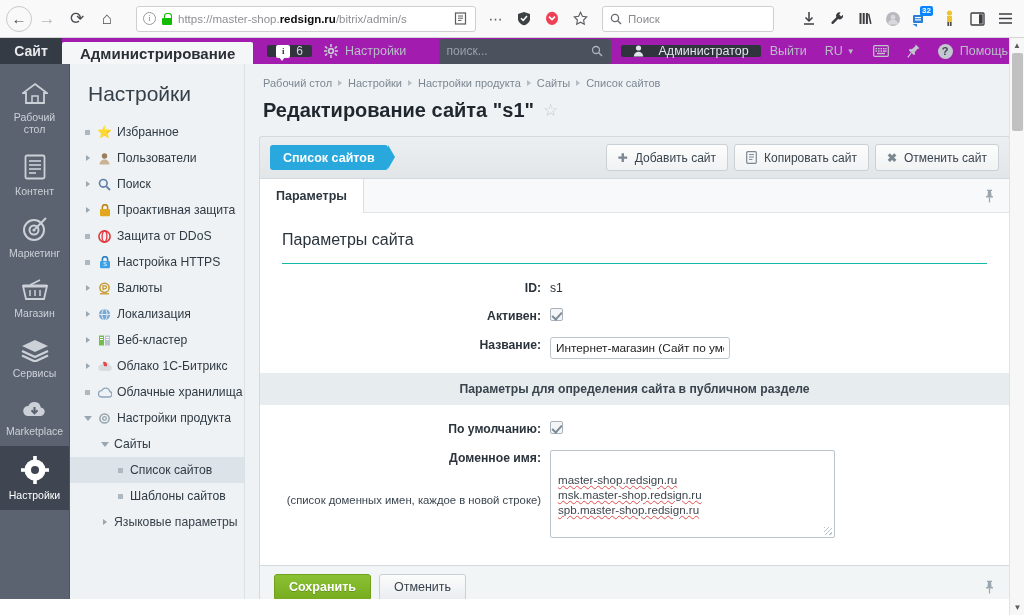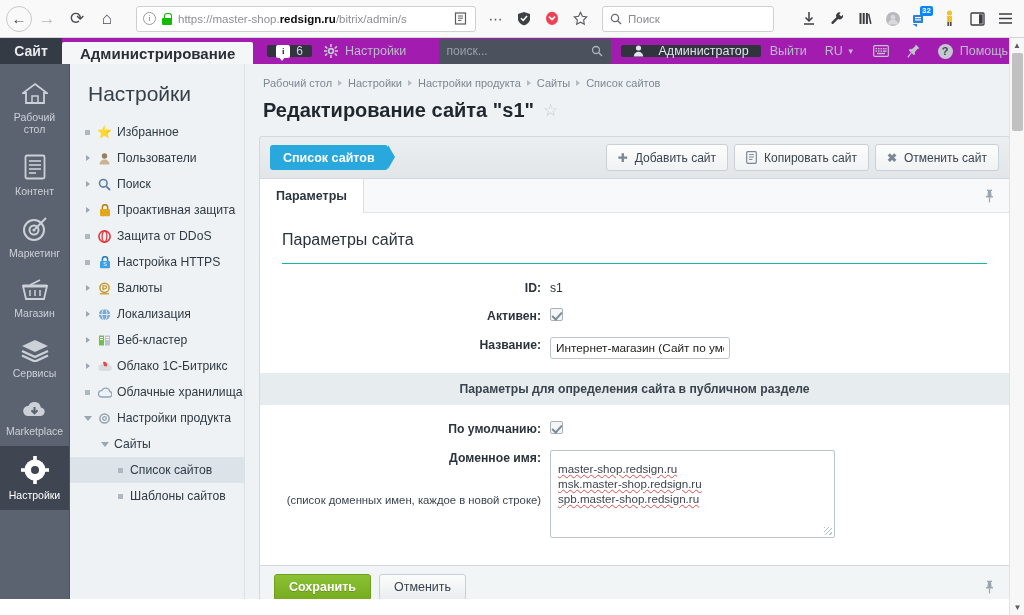--- a/index.html
+++ b/index.html
@@ -234,21 +234,21 @@
     width: 180px; height: 22px; border: 1px solid #bdc5cc; border-radius: 3px;
     font-size: 11.8px; color: #222; padding: 0 5px; background: #fff;
     font-family: "Liberation Sans", sans-serif;
   }
   .secthead {
     background: #e7ecef; text-align: center; font-size: 12.2px; font-weight: bold;
     color: #3a444e; padding: 9px 0; margin: 14px -22px 16px;
   }
   .tarea {
     width: 285px; height: 88px; border: 1px solid #bdc5cc; border-radius: 2px;
-    background: #fff; padding: 10px 7px; position: relative; overflow: hidden;
+    background: #fff; padding: 21px 7px; position: relative; overflow: hidden;
   }
   .tarea .line {
     font-size: 11.6px; color: #3d444b; line-height: 15px;
     text-decoration: underline; text-decoration-color: #e24b4b;
     text-decoration-style: wavy; text-decoration-thickness: 1px;
   }
   .resize-grip { position: absolute; right: 2px; bottom: 2px; width: 8px; height: 8px;
     background: repeating-linear-gradient(135deg, #b9c0c6 0 1px, transparent 1px 3px); }
 
   .footbar {
@@ -707,20 +707,26 @@
       <span class="tw">
           <span class="dot"></span>
         </span>
       <span>Список сайтов</span>
     </div>
     <div class="tnode l3">
       <span class="tw">
           <span class="dot"></span>
         </span>
       <span>Шаблоны сайтов</span>
+    </div>
+    <div class="tnode l2" style="color:#39434d;">
+      <span class="tw">
+          <span class="arr"></span>
+        </span>
+      <span>Языковые параметры</span>
     </div>
   </div>
 
   <div class="main">
 
     <div class="crumbs">
       <a href="#">Рабочий стол</a>
       <span class="crumb-sep"></span>
       <a href="#">Настройки</a>
       <span class="crumb-sep"></span>

